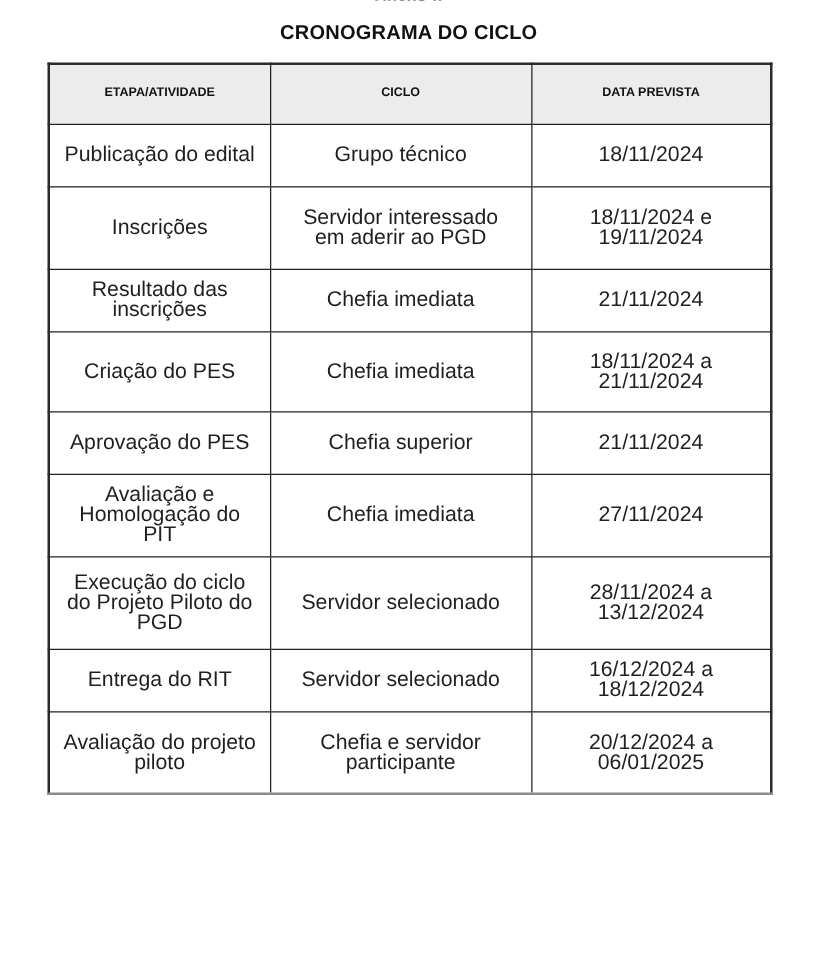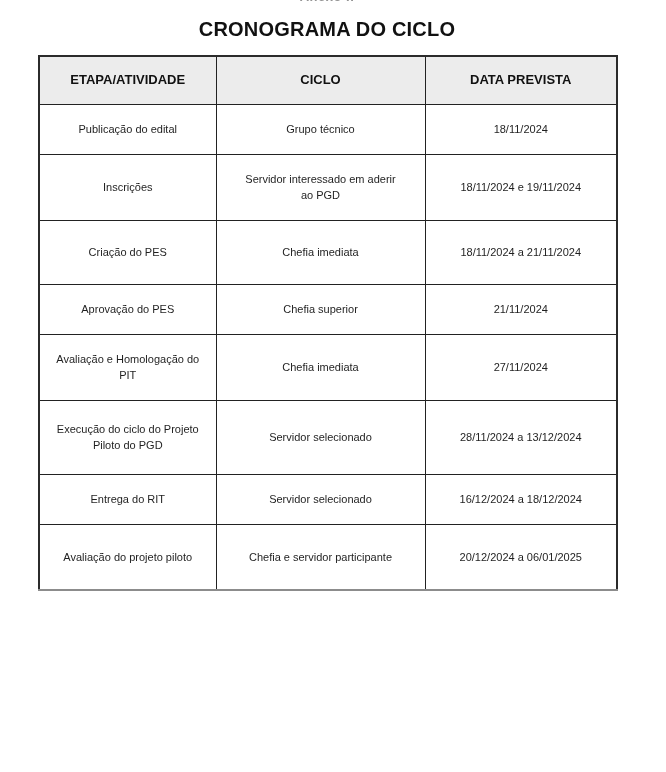--- a/index.html
+++ b/index.html
@@ -27,48 +27,48 @@
     margin-top: -11px;
     text-align: center;
     font-size: 13px;
     font-weight: bold;
     color: #949494;
     letter-spacing: 0.5px;
   }
   .doc-title {
     margin: 13px 0 14px 0;
     text-align: center;
-    font-size: 20px;
+    font-size: 16px;
     font-weight: bold;
     letter-spacing: 0.2px;
     color: #111111;
   }
   table.cronograma {
     border-collapse: collapse;
     table-layout: fixed;
     width: 578px;
     border: 2px solid #2b2b2b;
     border-bottom: 2.5px solid #8c8c8c;
   }
   table.cronograma th,
   table.cronograma td {
     border: 1.5px solid #222222;
     text-align: center;
     vertical-align: middle;
-    font-size: 11px;
+    font-size: 17px;
     line-height: 16px;
     box-sizing: border-box;
     padding: 8px 8px;
     word-wrap: break-word;
   }
   table.cronograma th {
     background: #ececec;
     font-weight: bold;
     height: 48px;
-    font-size: 13px;
+    font-size: 10px;
     color: #111111;
   }
   table.cronograma td { height: 50px; background: #ffffff; }
   
   col.c-etapa { width: 177px; }
   col.c-quem  { width: 209px; }
   col.c-data  { width: 192px; }
   
   table.cronograma td.cell-quem { padding-left: 24px; padding-right: 24px; }
   table.cronograma td.cell-data { padding-left: 4px; padding-right: 4px; }
@@ -105,20 +105,25 @@
         <tr class="row-1">
           <td class="cell-etapa">Publicação do edital</td>
           <td class="cell-quem">Grupo técnico</td>
           <td class="cell-data">18/11/2024</td>
         </tr>
         <tr class="row-2">
           <td class="cell-etapa">Inscrições</td>
           <td class="cell-quem">Servidor interessado em aderir ao PGD</td>
           <td class="cell-data">18/11/2024 e 19/11/2024</td>
         </tr>
+        <tr class="row-3">
+          <td class="cell-etapa">Resultado das inscrições</td>
+          <td class="cell-quem">Chefia imediata</td>
+          <td class="cell-data">21/11/2024</td>
+        </tr>
         <tr class="row-4">
           <td class="cell-etapa">Criação do PES</td>
           <td class="cell-quem">Chefia imediata</td>
           <td class="cell-data">18/11/2024 a 21/11/2024</td>
         </tr>
         <tr class="row-5">
           <td class="cell-etapa">Aprovação do PES</td>
           <td class="cell-quem">Chefia superior</td>
           <td class="cell-data">21/11/2024</td>
         </tr>

